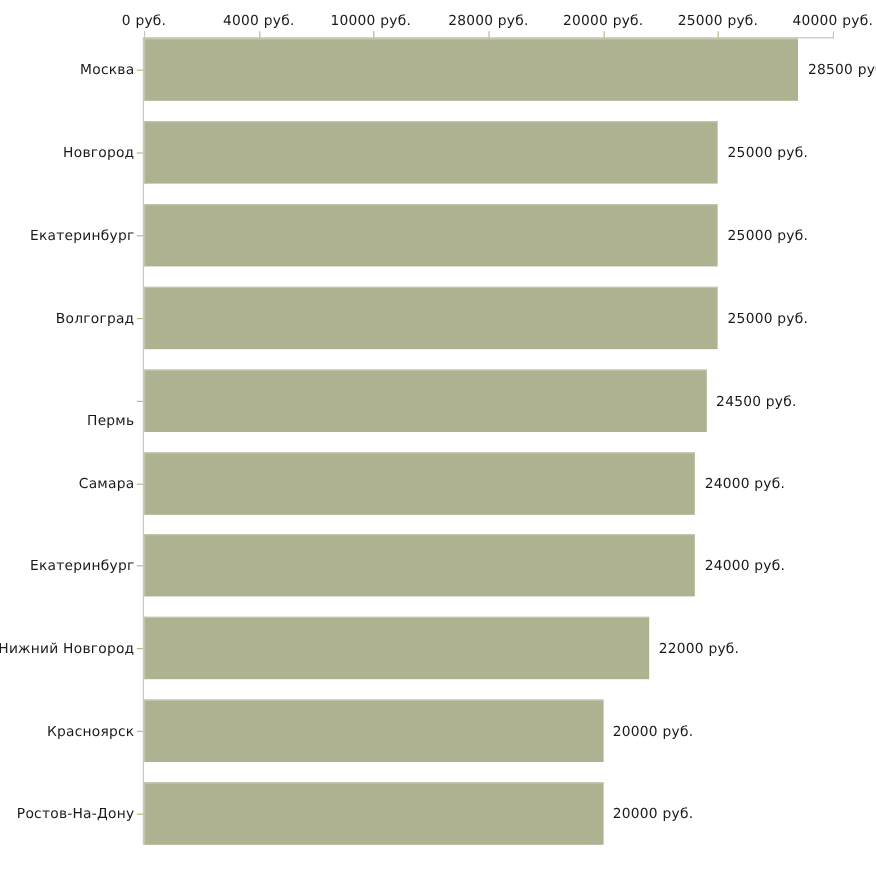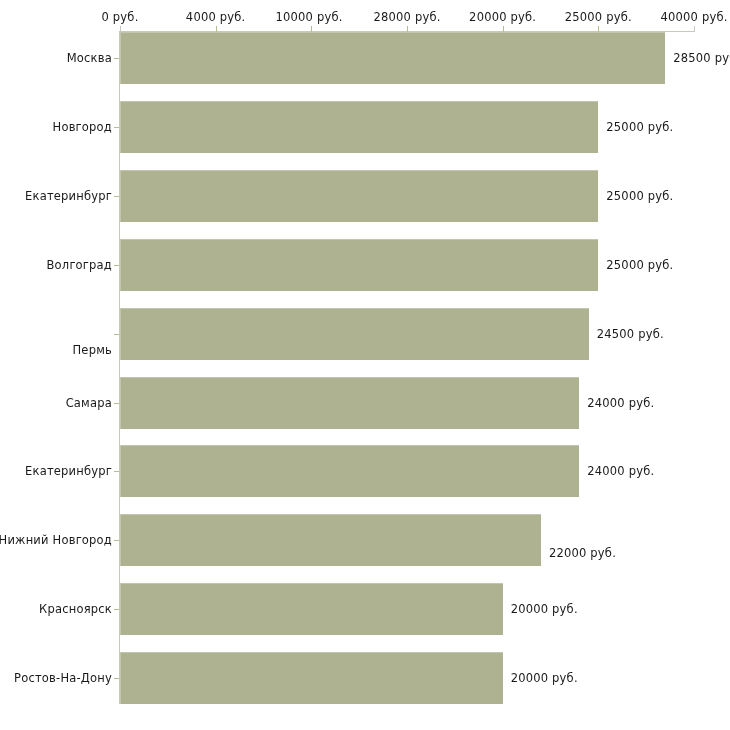--- a/index.html
+++ b/index.html
@@ -158,20 +158,20 @@
       <div class="bar-value" style="left: 606.333px; top: 195.8px;">25000 руб.</div>
       <div class="bar" title="Челябинск: 25000 руб." style="left: 120px; top: 238.7px; width: 478.333px; height: 52px;"></div>
       <div class="bar-value" style="left: 606.333px; top: 264.7px;">25000 руб.</div>
       <div class="bar" title="Пермь: 24500 руб." style="left: 120px; top: 307.6px; width: 468.767px; height: 52px;"></div>
       <div class="bar-value" style="left: 596.767px; top: 333.6px;">24500 руб.</div>
       <div class="bar" title="Самара: 24000 руб." style="left: 120px; top: 376.5px; width: 459.2px; height: 52px;"></div>
       <div class="bar-value" style="left: 587.2px; top: 402.5px;">24000 руб.</div>
       <div class="bar" title="Екатеринбург: 24000 руб." style="left: 120px; top: 445.4px; width: 459.2px; height: 52px;"></div>
       <div class="bar-value" style="left: 587.2px; top: 471.4px;">24000 руб.</div>
       <div class="bar" title="Нижний Новгород: 22000 руб." style="left: 120px; top: 514.3px; width: 420.933px; height: 52px;"></div>
-      <div class="bar-value" style="left: 548.933px; top: 540.3px; margin-top: 13px;">22000 руб.</div>
+      <div class="bar-value" style="left: 548.933px; top: 540.3px;">22000 руб.</div>
       <div class="bar" title="Красноярск: 20000 руб." style="left: 120px; top: 583.2px; width: 382.667px; height: 52px;"></div>
       <div class="bar-value" style="left: 510.667px; top: 609.2px;">20000 руб.</div>
       <div class="bar" title="Ростов-На-Дону: 20000 руб." style="left: 120px; top: 652.1px; width: 382.667px; height: 52px;"></div>
       <div class="bar-value" style="left: 510.667px; top: 678.1px;">20000 руб.</div>
     </div>
 
 </div>
 
 </body></html>

